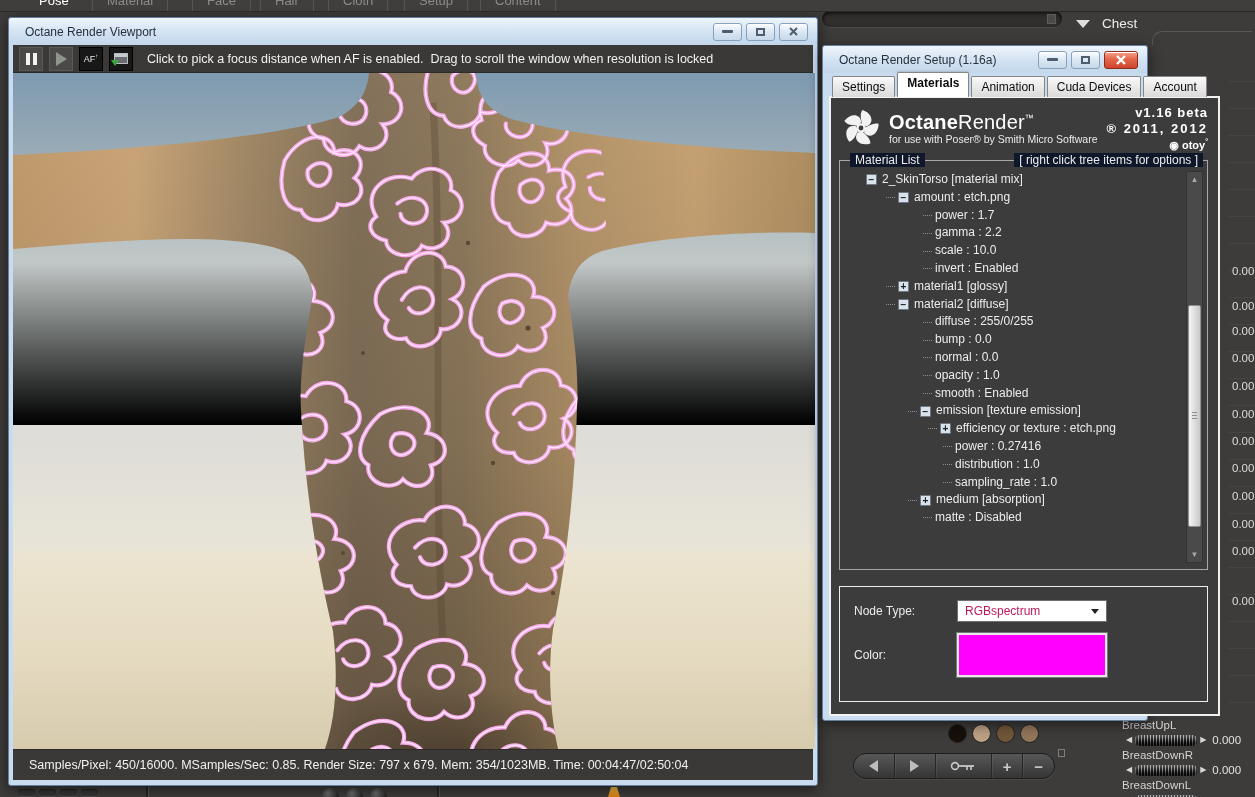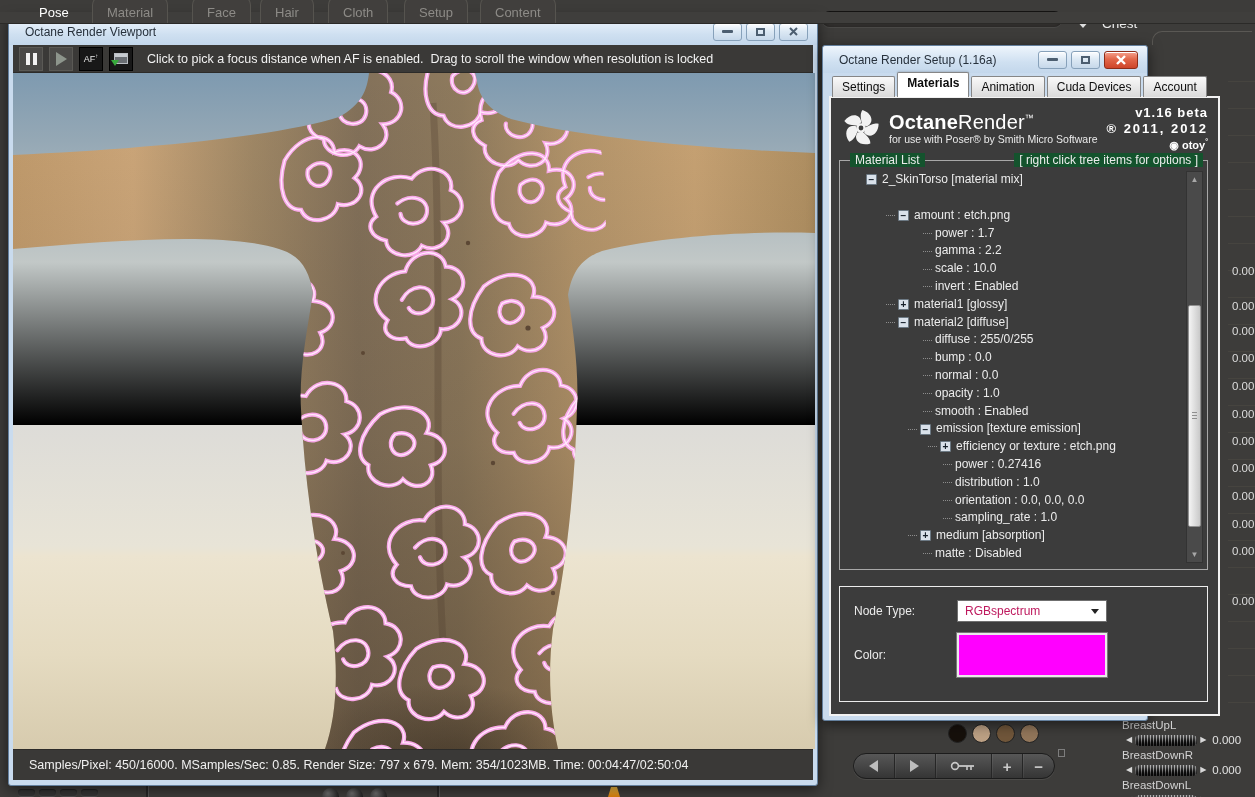--- a/index.html
+++ b/index.html
@@ -1,20 +1,20 @@
 <!DOCTYPE html>
 <html style="--selection: #2b99ec; --magenta: #ff00ff; --etch-pink: #f9a9e9;"><head>
 <meta charset="utf-8">
 <style>
   * { margin:0; padding:0; box-sizing:border-box; }
   html,body { width:1255px; height:797px; overflow:hidden; }
   body { background:#3d3c3a; font-family:"Liberation Sans", sans-serif; position:relative; color:#e8e8e8; }
 
   
-  .top-bar { position:absolute; left:0; top:12px; width:1255px; height:12px; background:#3f3e3c; border-bottom:1px solid #2b2a28; overflow:visible; z-index:1; }
+  .top-bar { position:absolute; left:0; top:0; width:1255px; height:12px; background:#3f3e3c; border-bottom:1px solid #2b2a28; overflow:visible; z-index:1; }
   .ttab { position:absolute; top:-16px; height:27px; padding:8px 14px 0; font-size:13px; color:#8d8b87;
           border:1px solid #56544f; border-bottom:none; border-radius:9px 9px 0 0; background:#413f3d; }
   .ttab.active { border-color:transparent; background:transparent; color:#ffffff; }
 
   
   .win { position:absolute; background:#c9dbee; border:1px solid #64809e; border-radius:3px; box-shadow:0 3px 14px rgba(0,0,0,.55); }
   .titlebar { height:27px; display:flex; align-items:center; background:linear-gradient(#eef5fc,#cfe0f1 60%,#c3d7eb); border-radius:3px 3px 0 0; }
   .title-text { font-size:12px; color:#27313c; padding-left:16px; }
   .winbtns { margin-left:auto; display:flex; gap:4px; padding-right:9px; }
   .wbtn { width:29px; height:18px; border:1px solid #87a1ba; border-radius:3px;
@@ -54,21 +54,21 @@
   .brand-mid { margin-left:8px; line-height:1.1; }
   .brand-name { font-size:20px; color:#fff; letter-spacing:.2px; white-space:nowrap; }
   .brand-name b { font-weight:bold; } .brand-name .tm { font-size:9px; vertical-align:super; }
   .brand-sub { font-size:10.5px; color:#eaeaea; margin-top:1px; white-space:nowrap; }
   .brand-right { margin-left:auto; text-align:right; line-height:1.25; }
   .brand-ver { font-size:13px; font-weight:bold; color:#fff; letter-spacing:1px; white-space:nowrap; }
   .brand-copy { font-size:13px; font-weight:bold; color:#fff; letter-spacing:2px; white-space:nowrap; }
   .brand-otoy { font-size:11px; font-weight:bold; color:#fff; } .brand-otoy sup { font-size:7px; }
 
   .groupbox { position:absolute; left:8px; top:62px; width:369px; height:410px; border:1px solid #a8a8a8; }
-  .gb-label { position:absolute; top:-8px; background:#14532d; padding:0 5px; font-size:12px; color:#ececec; white-space:nowrap; }
+  .gb-label { position:absolute; top:-8px; background:#0f172a; padding:0 5px; font-size:12px; color:#ececec; white-space:nowrap; }
   .gb-label.left { left:10px; } .gb-label.right { right:4px; }
   #material-tree { position:absolute; left:6px; top:10px; right:24px; bottom:6px; overflow:hidden; }
   .tree-row { height:17.8px; line-height:17.8px; font-size:12px; color:#ececec; white-space:nowrap; }
   .dot-lead { display:inline-block; width:9px; height:1px; border-top:1px dotted #8d8d8d; vertical-align:middle; margin-right:3px; }
   .twisty { display:inline-block; width:11px; height:11px; background:#d9e1ea; border:1px solid #6c7984; color:#16202a;
             font-size:10px; line-height:9px; text-align:center; vertical-align:middle; margin-right:5px; border-radius:1px; font-weight:bold; }
   .tree-text.selected { background:var(--selection,#2b99ec); color:#fff; padding:1px 3px; }
 
   .vscroll { position:absolute; right:4px; top:10px; bottom:6px; width:17px; background:#4a4a4a; border:1px solid #333; }
   .vs-arrow { position:absolute; left:0; width:15px; height:15px; color:#a8a8a8; font-size:8px; text-align:center; line-height:15px; }
@@ -411,37 +411,36 @@
         <div class="brand-copy">® 2011, 2012</div>
         <div class="brand-otoy">◉ <span>otoy</span><sup>°</sup></div>
       </div>
     </div>
 
     <div class="groupbox">
       <span class="gb-label left">Material List</span>
       <span class="gb-label right">[ right click tree items for options ]</span>
       <div id="material-tree">
           <div class="tree-row" style="padding-left: 20px;"><span class="twisty">−</span><span class="tree-text">2_SkinTorso   [material mix]</span></div>
-          <div class="tree-row" style="padding-left: 40px; margin-top: 18px;"><span class="dot-lead"></span><span class="twisty">−</span><span class="tree-text">amount  :  etch.png</span></div>
+          <div class="tree-row" style="padding-left: 40px;"><span class="dot-lead"></span><span class="twisty">−</span><span class="tree-text">amount  :  etch.png</span></div>
           <div class="tree-row" style="padding-left: 77px;"><span class="dot-lead"></span><span class="tree-text">power  :  1.7</span></div>
           <div class="tree-row" style="padding-left: 77px;"><span class="dot-lead"></span><span class="tree-text">gamma  :  2.2</span></div>
           <div class="tree-row" style="padding-left: 77px;"><span class="dot-lead"></span><span class="tree-text">scale  :  10.0</span></div>
           <div class="tree-row" style="padding-left: 77px;"><span class="dot-lead"></span><span class="tree-text">invert  :  Enabled</span></div>
           <div class="tree-row" style="padding-left: 40px;"><span class="dot-lead"></span><span class="twisty">+</span><span class="tree-text">material1   [glossy]</span></div>
           <div class="tree-row" style="padding-left: 40px;"><span class="dot-lead"></span><span class="twisty">−</span><span class="tree-text">material2   [diffuse]</span></div>
           <div class="tree-row" style="padding-left: 77px;"><span class="dot-lead"></span><span class="tree-text">diffuse  :  255/0/255</span></div>
           <div class="tree-row" style="padding-left: 77px;"><span class="dot-lead"></span><span class="tree-text">bump  :  0.0</span></div>
           <div class="tree-row" style="padding-left: 77px;"><span class="dot-lead"></span><span class="tree-text">normal  :  0.0</span></div>
           <div class="tree-row" style="padding-left: 77px;"><span class="dot-lead"></span><span class="tree-text">opacity  :  1.0</span></div>
           <div class="tree-row" style="padding-left: 77px;"><span class="dot-lead"></span><span class="tree-text">smooth  :  Enabled</span></div>
           <div class="tree-row" style="padding-left: 62px;"><span class="dot-lead"></span><span class="twisty">−</span><span class="tree-text">emission   [texture emission]</span></div>
           <div class="tree-row" style="padding-left: 82px;"><span class="dot-lead"></span><span class="twisty">+</span><span class="tree-text">efficiency or texture  :  etch.png</span></div>
           <div class="tree-row" style="padding-left: 97px;"><span class="dot-lead"></span><span class="tree-text">power  :  0.27416</span></div>
           <div class="tree-row" style="padding-left: 97px;"><span class="dot-lead"></span><span class="tree-text">distribution  :  1.0</span></div>
-          <div class="tree-row" style="padding-left: 97px;"><span class="dot-lead"></span><span class="tree-text">orientation  :  0.0, 0.0, 0.0</span></div>
           <div class="tree-row" style="padding-left: 97px;"><span class="dot-lead"></span><span class="tree-text">sampling_rate  :  1.0</span></div>
           <div class="tree-row" style="padding-left: 62px;"><span class="dot-lead"></span><span class="twisty">+</span><span class="tree-text">medium   [absorption]</span></div>
           <div class="tree-row" style="padding-left: 77px;"><span class="dot-lead"></span><span class="tree-text">matte  :  Disabled</span></div>
         </div>
       <div class="vscroll">
         <div class="vs-arrow vs-up">▲</div>
         <div class="vs-thumb">
             <div class="vs-grip">
               <i></i>
               <i></i>

